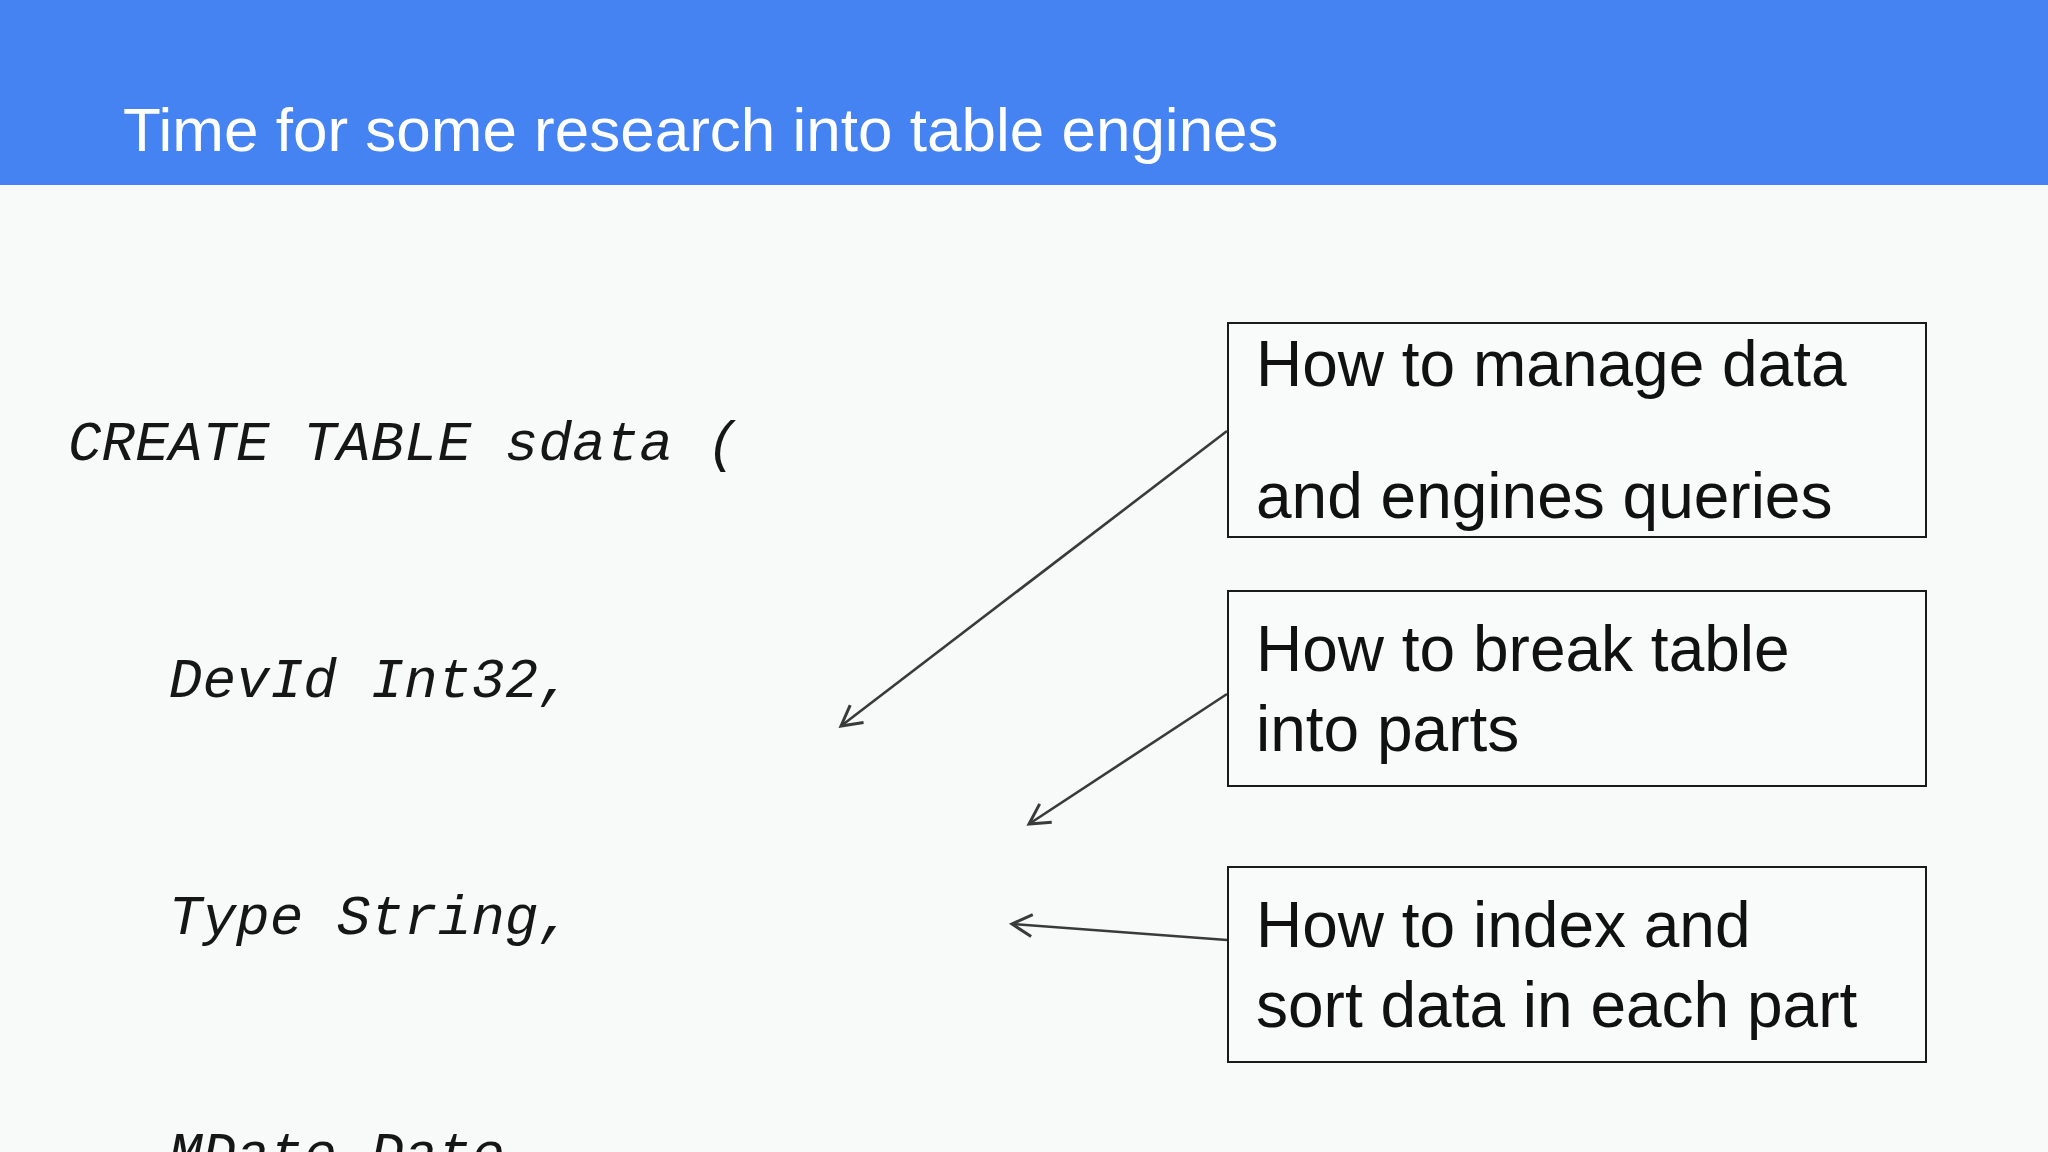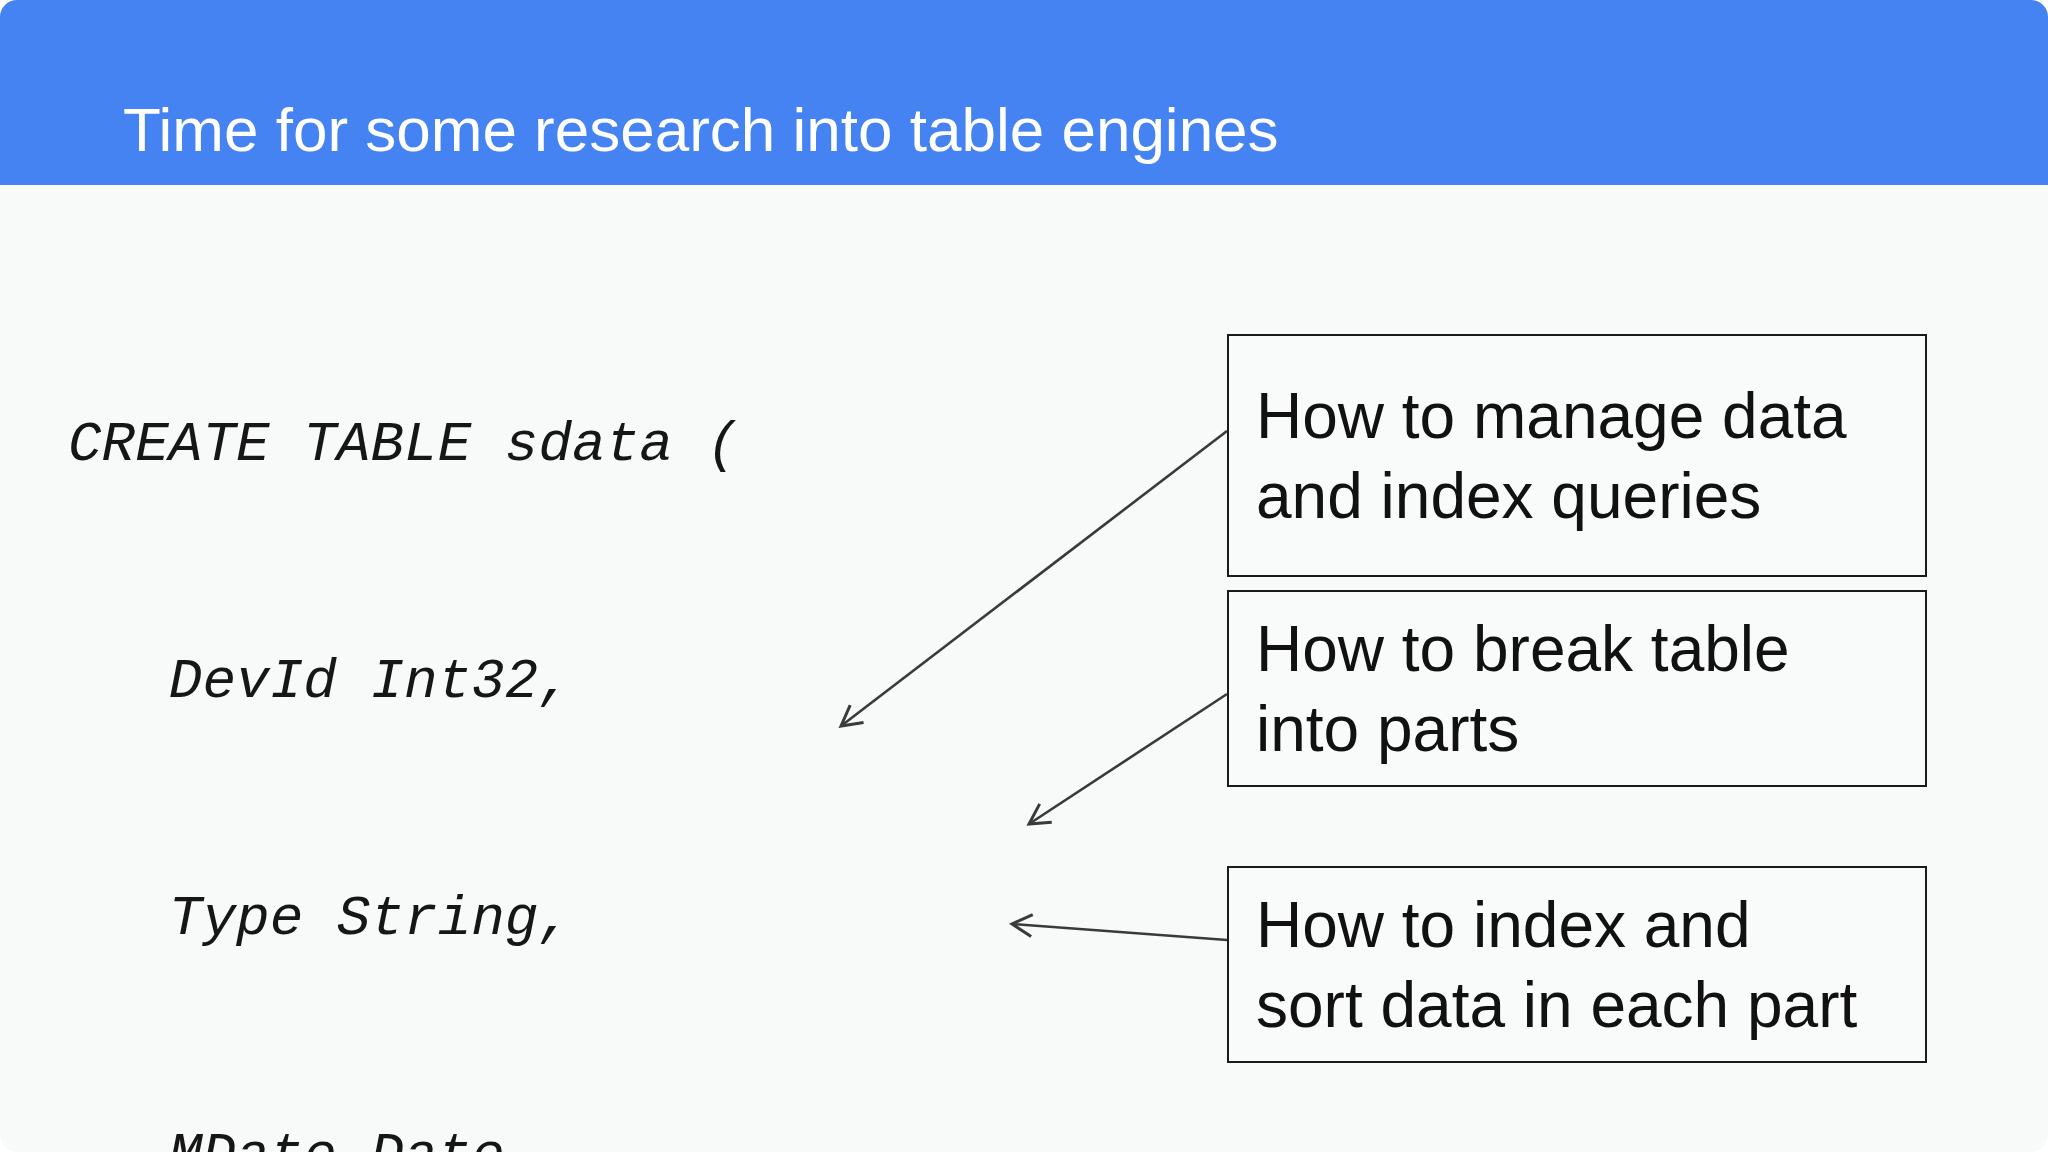--- a/index.html
+++ b/index.html
@@ -5,21 +5,20 @@
   html, body { margin: 0; padding: 0; }
   body { width: 2048px; height: 1152px; }
 
   .slide {
     position: relative;
     width: 2048px;
     height: 1152px;
     background: #f8f9f9;
     overflow: hidden;
     font-family: "Liberation Sans", sans-serif;
-    border-radius: 17px;
   }
 
   
   .header-bar {
     position: absolute;
     left: 0; top: 0;
     width: 2048px; height: 185px;
     background: #4583f2;
   }
   .slide-title {
@@ -54,21 +53,21 @@
     background: #f9fafa;
     display: flex;
     flex-direction: column;
     justify-content: center;
     padding-left: 27px;
     font-size: 64px;
     line-height: 80px;
     color: #111111;
     white-space: nowrap;
   }
-  .callout-1 { top: 334px; height: 243px; }
+  .callout-1 { top: 322px; height: 216px; justify-content: space-between; }
   .callout-2 { top: 590px; height: 197px; }
   .callout-3 { top: 838px; height: 197px; margin-top: 28px; }
 
   
   .arrows {
     position: absolute;
     left: 0; top: 0;
     width: 2048px; height: 1152px;
     pointer-events: none;
   }
@@ -92,21 +91,21 @@
     <div class="code-line"><span>   MDate Date,</span><span class="bold"></span></div>
     
     
     
     
     
   </div>
 
   <div class="callout callout-1">
     <div>How to manage data</div>
-    <div>and index queries</div>
+    <div>and engines queries</div>
   </div>
 
   <div class="callout callout-2">
     <div>How to break table</div>
     <div>into parts</div>
   </div>
 
   <div class="callout callout-3">
     <div>How to index and</div>
     <div>sort data in each part</div>

